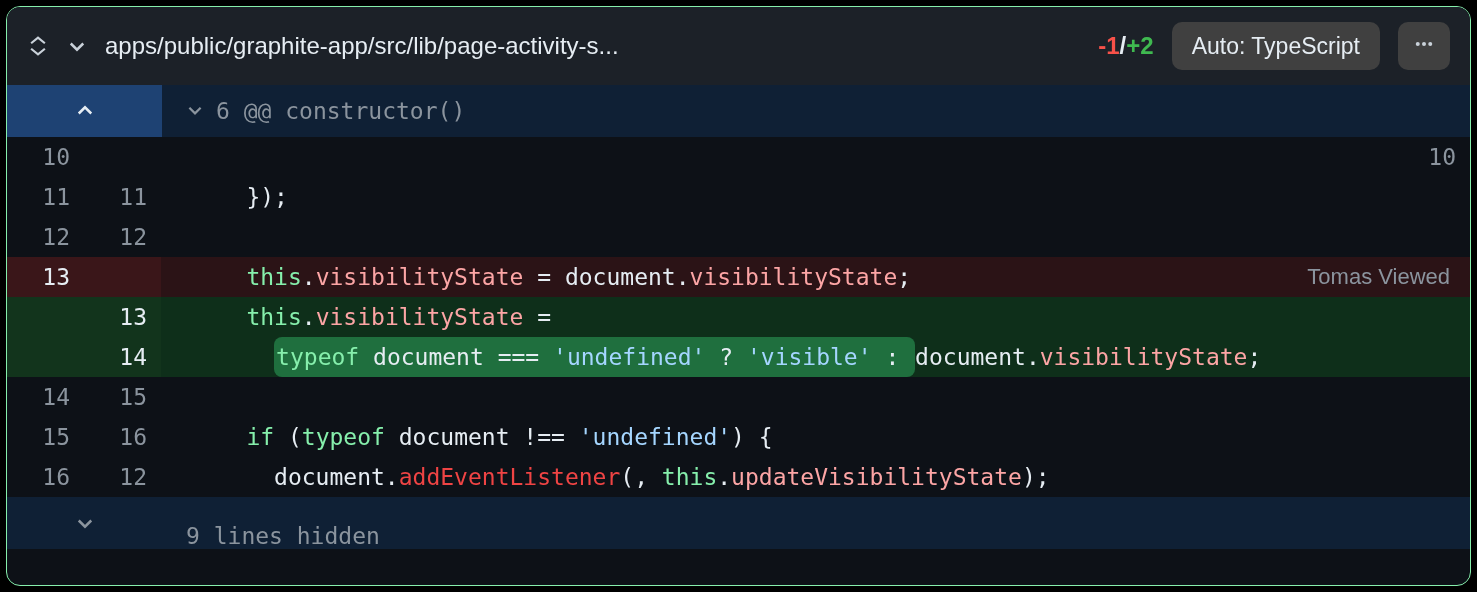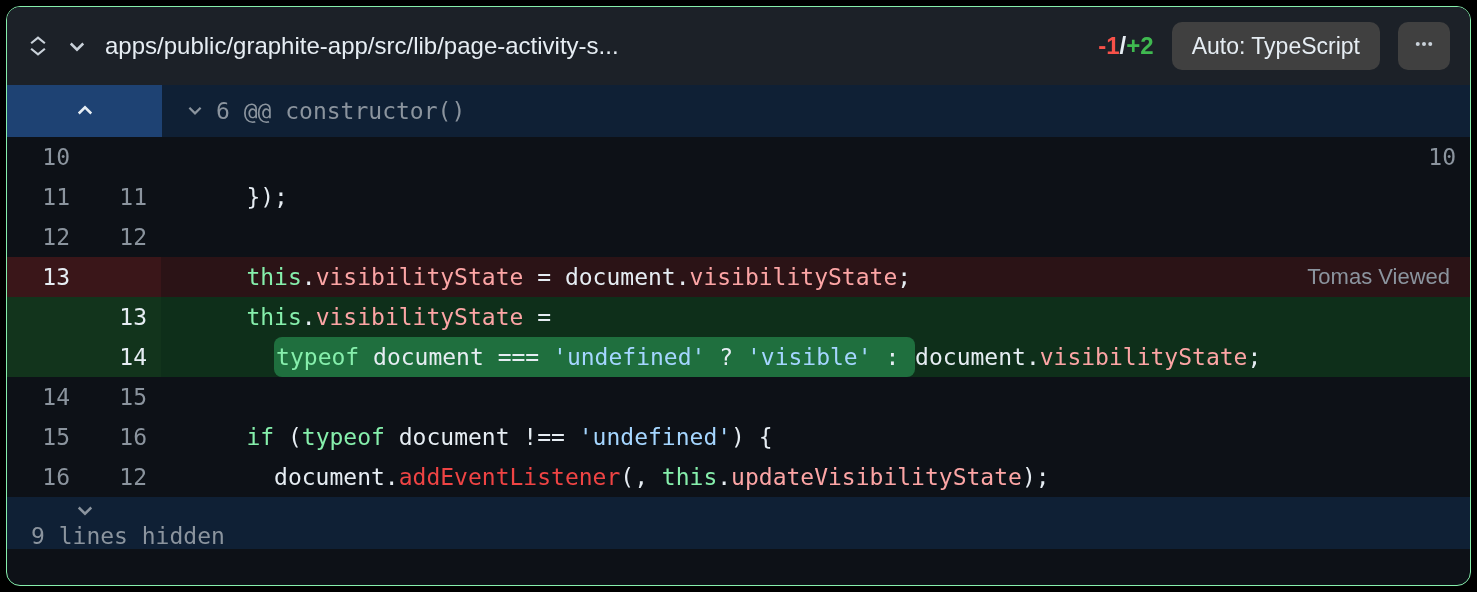--- a/index.html
+++ b/index.html
@@ -144,24 +144,23 @@
     border-radius: 8px;
     padding: 0 2px;
   }
   .tok-kw { color: #86efac; }
   .tok-prop { color: #fca5a5; }
   .tok-str { color: #a5d6ff; }
   .tok-fn { color: #ef4444; }
   .tok-pl { color: #e6edf3; }
   .footer-row {
     display: flex;
-    align-items: flex-start;
+    align-items: flex-end;
     background: #0f2035;
     height: 52px;
-    flex-direction: column;
   }
   .footer-gutter {
     width: 155px;
     height: 100%;
     display: flex;
     align-items: center;
     justify-content: center;
     cursor: pointer;
   }
   .footer-text {

